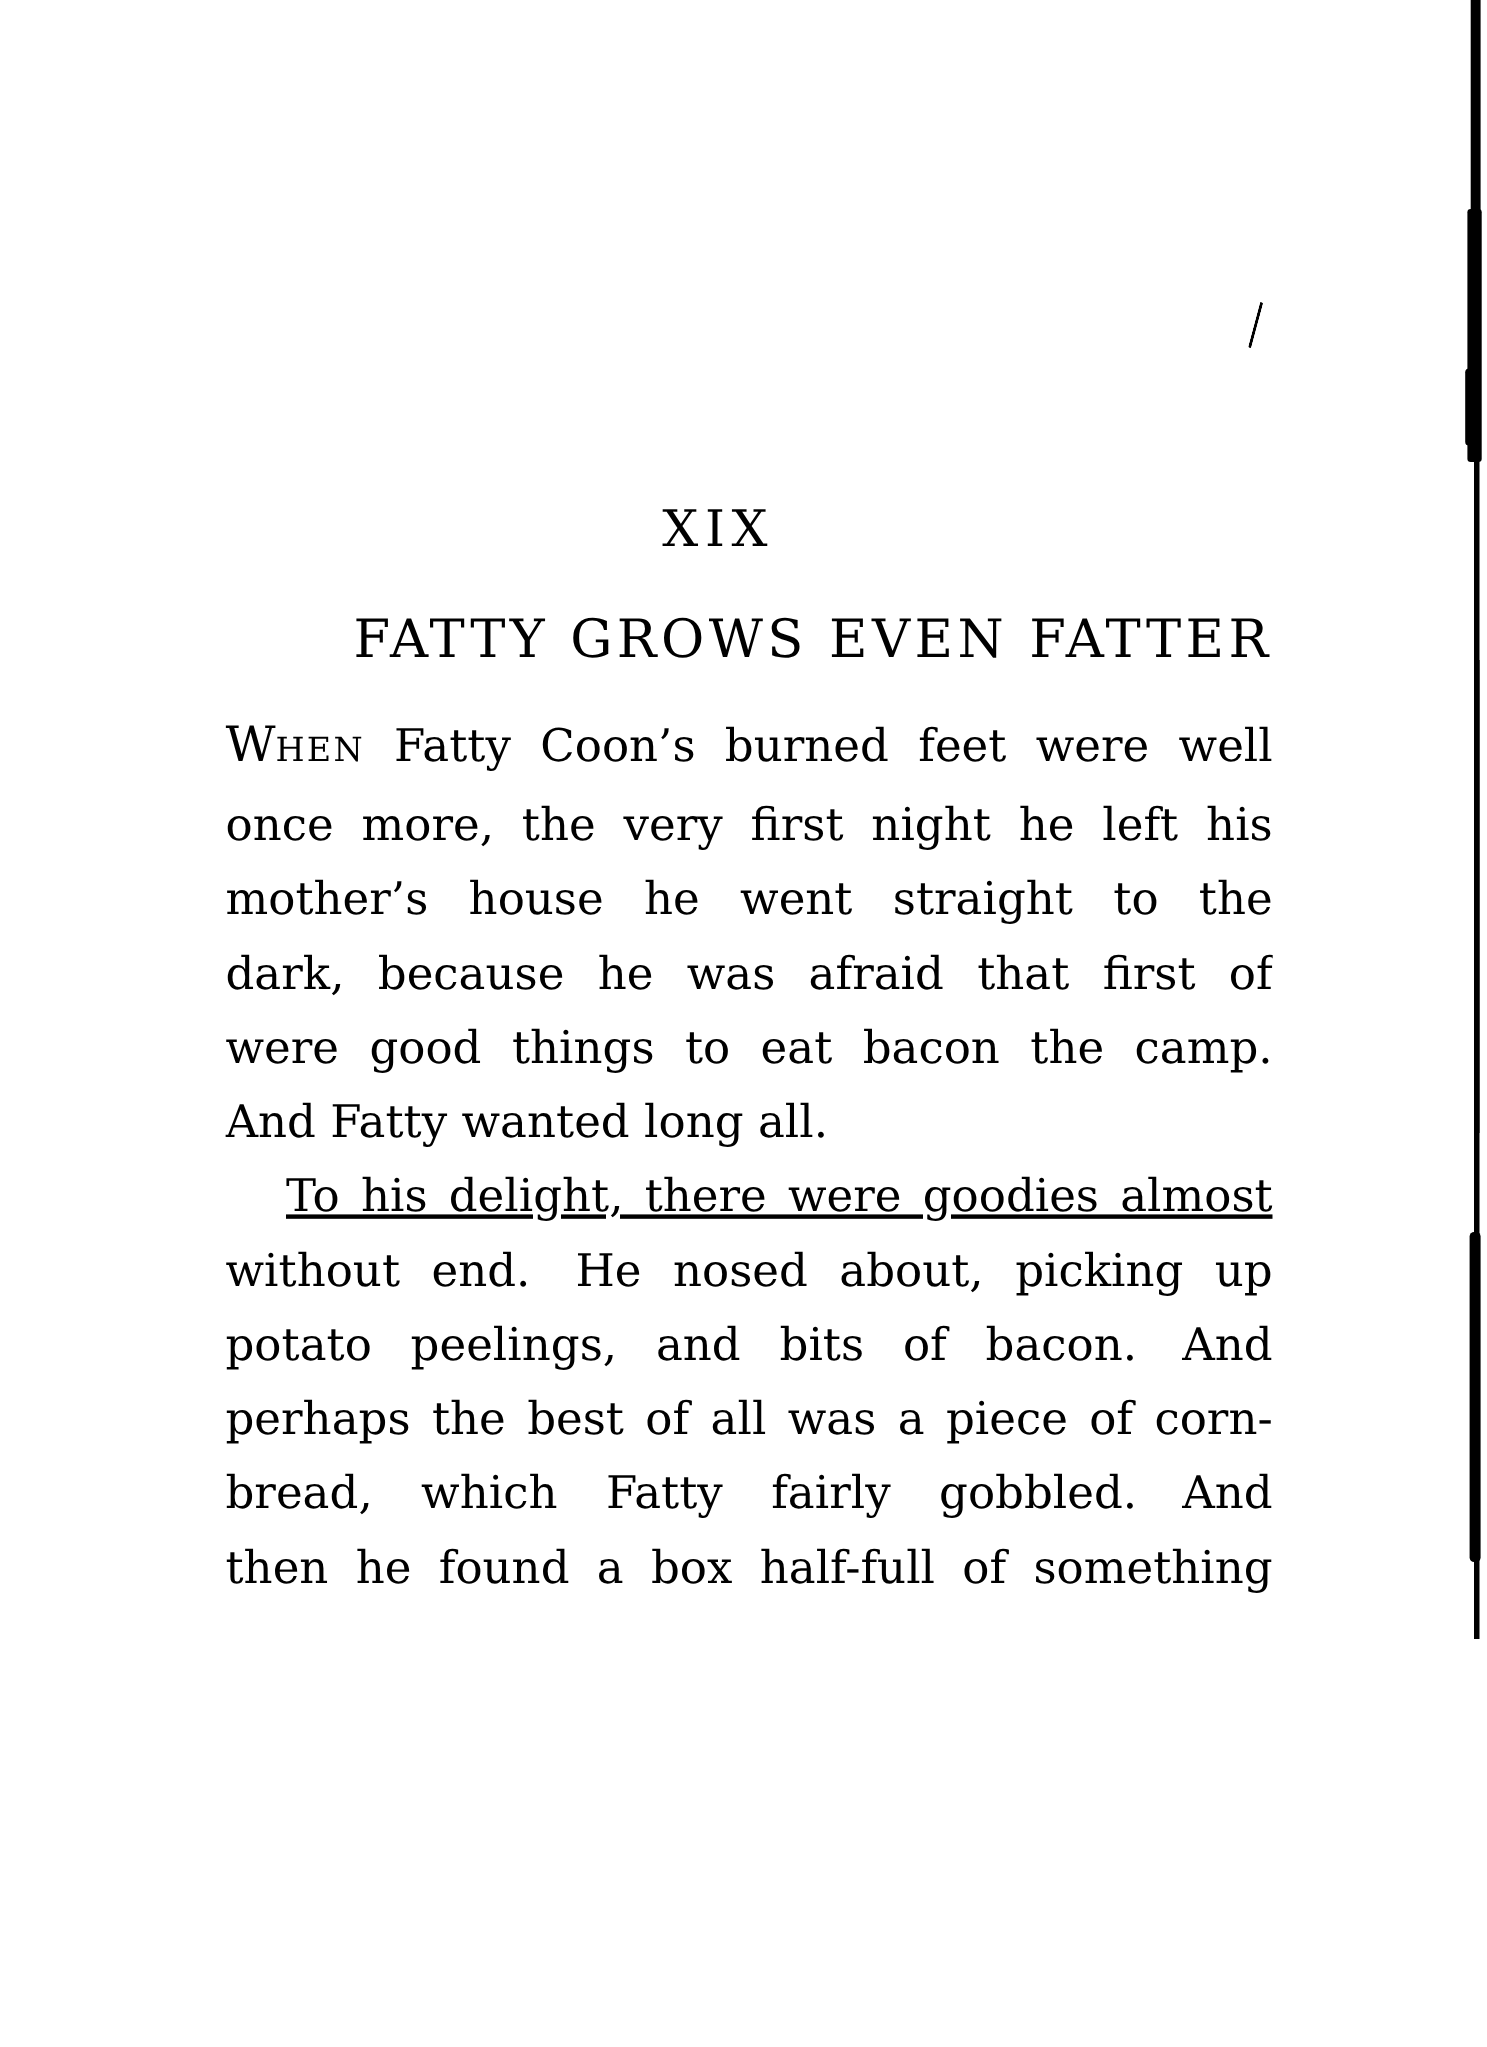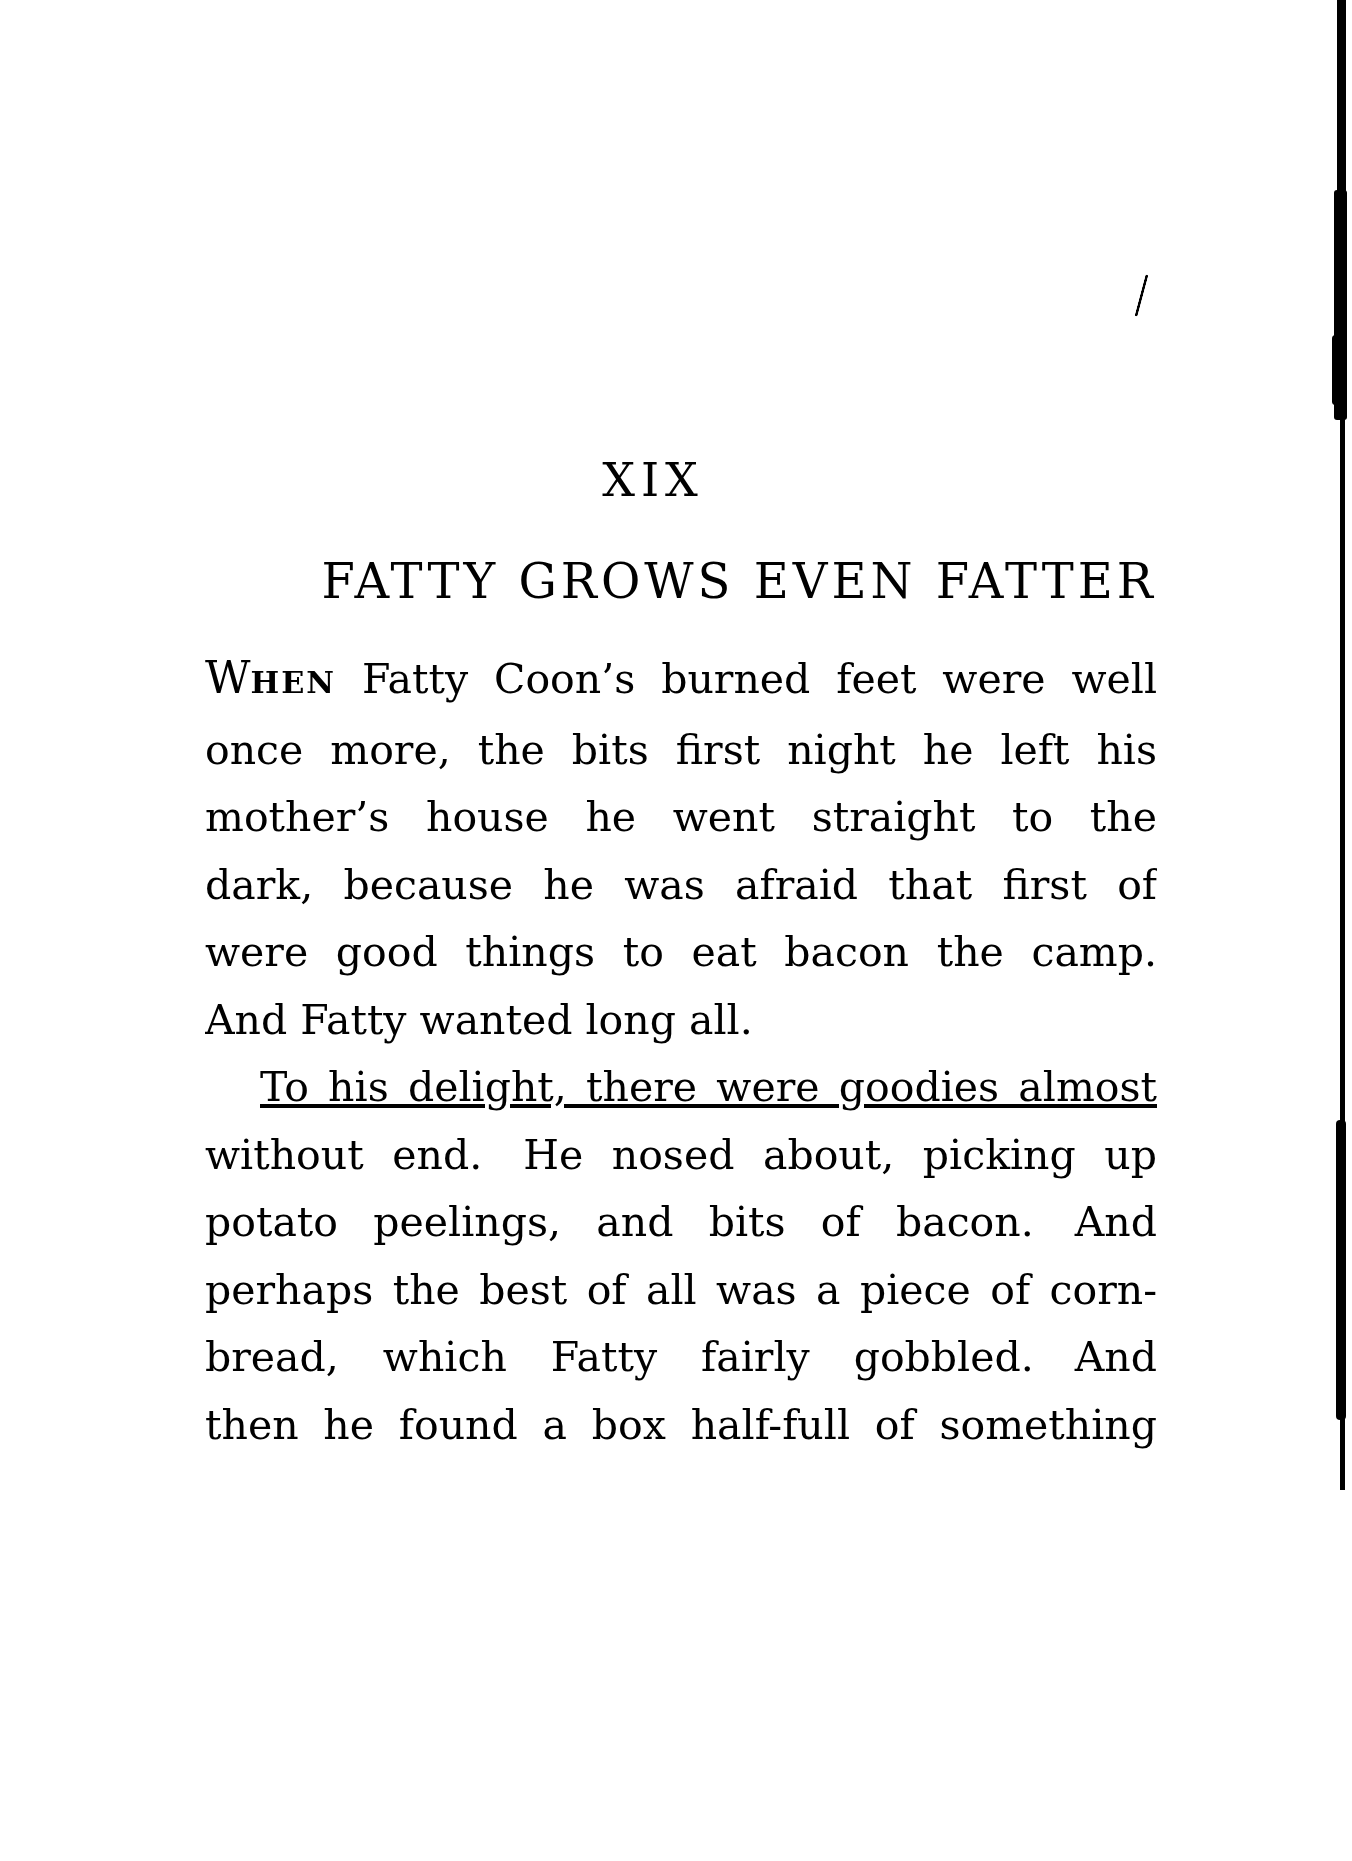--- a/index.html
+++ b/index.html
@@ -58,21 +58,20 @@
   .line.indent {
     text-indent: 55px;
     text-decoration: underline;
   }
   .lead-initial {
     font-size: 1.08em;
   }
   .lead-smallcaps {
     font-size: 0.74em;
     letter-spacing: 2px;
-    font-weight: bold;
   }
   .page-number {
     position: absolute;
     left: 205px;
     top: 1596px;
     width: 952px;
     text-align: right;
     font-size: 32px;
     line-height: 38px;
     transform: translateX(10px);
@@ -105,21 +104,21 @@
 <div class="page">
 
   <div class="chapter-number">XIX</div>
 
   <div class="chapter-title">FATTY GROWS EVEN FATTER</div>
 
   <div class="body-text">
     <div class="line">
       <span class="lead-initial">W</span><span class="lead-smallcaps">HEN</span><span> Fatty Coon’s burned feet were well</span>
     </div>
-    <div class="line">once more, the bits first night he left his</div>
+    <div class="line">once more, the very first night he left his</div>
     <div class="line">mother’s house he went straight to the</div>
     <div class="line">dark, because he was afraid that first of</div>
     <div class="line">were good things to eat bacon the camp.</div>
     <div class="line flush">And Fatty wanted long all.</div>
     <div class="line indent">To his delight, there were goodies almost</div>
     <div class="line">without end. He nosed about, picking up</div>
     <div class="line">potato peelings, and bits of bacon. And</div>
     <div class="line">perhaps the best of all was a piece of corn-</div>
     <div class="line">bread, which Fatty fairly gobbled. And</div>
     <div class="line">then he found a box half-full of something</div>

